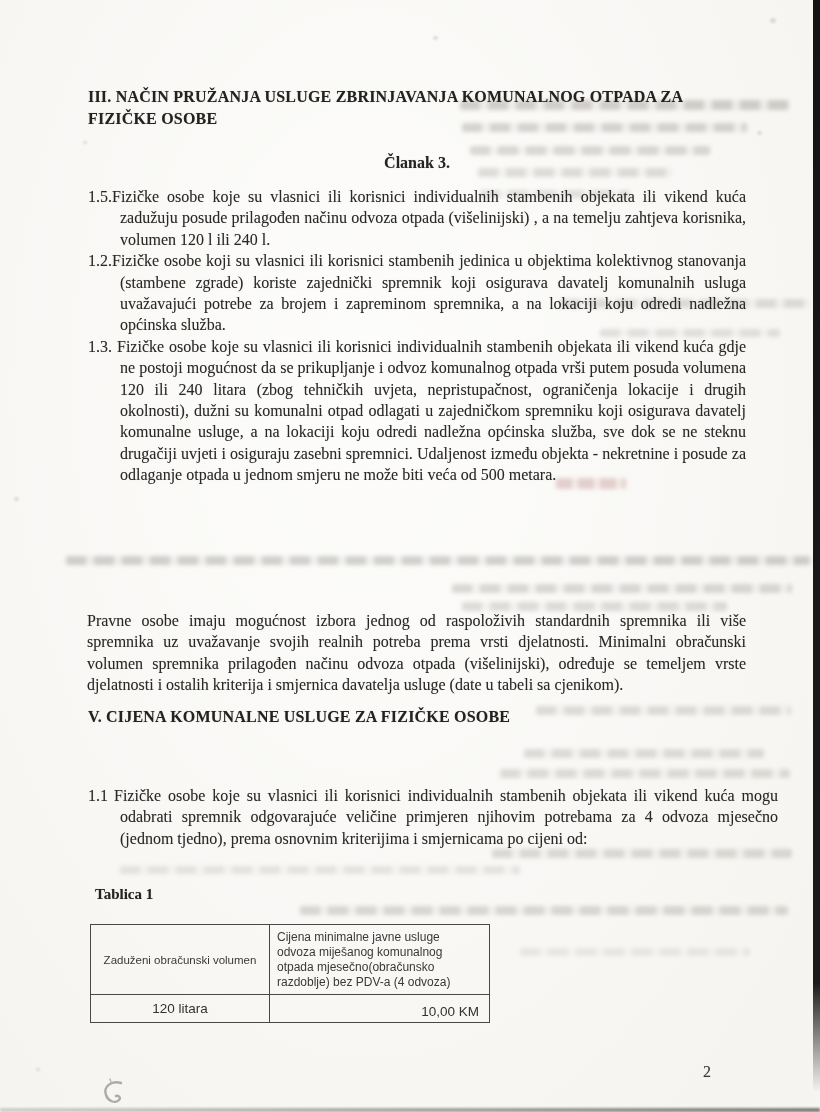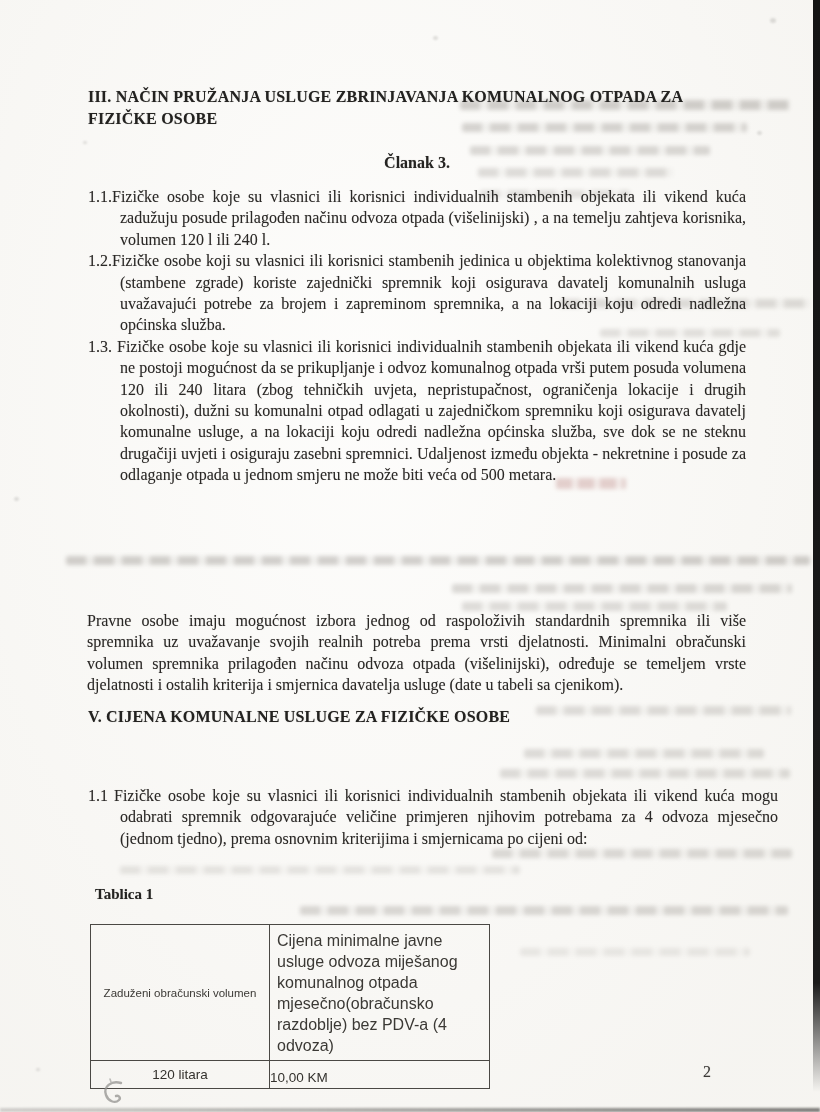--- a/index.html
+++ b/index.html
@@ -54,31 +54,31 @@
   table.price-table th, table.price-table td{
     border:1.4px solid #4a4844;
   }
   th.h-vol{
     width:176px;
     font-size:11.5px;font-weight:normal;
     text-align:center;vertical-align:middle;
     color:#3b3935;
   }
   th.h-price{
-    font-size:16px;line-height:21px;font-weight:normal;
+    font-size:12px;line-height:15px;font-weight:normal;
     text-align:left;vertical-align:top;
     padding:5px 8px 4px 7px;
     color:#3b3935;
   }
   td.c-vol{
     font-size:13.5px;text-align:center;vertical-align:middle;
     height:25px;color:#34322e;
   }
   td.c-price{
-    font-size:13.5px;text-align:left;vertical-align:bottom;
+    font-size:13.5px;text-align:right;vertical-align:bottom;
     padding:2px 10px 3px 0;color:#34322e;
   }
   .page-number{
     font-size:16px;color:#3a3836;
     text-shadow:0 0 1px rgba(70,64,58,.3);
   }
   .bleed{
     position:absolute;border-radius:2px;
     filter:blur(2.1px);
     background:repeating-linear-gradient(90deg,
@@ -132,21 +132,21 @@
       <div class="speck" style="left: 36px; top: 1068px; width: 4px; height: 3px; opacity: 0.28;"></div>
     </div>
 
   <div class="content">
 
     <div class="abs heading" style="top:86px;left:88px;width:606px;">III.  NAČIN PRUŽANJA USLUGE ZBRINJAVANJA KOMUNALNOG OTPADA ZA FIZIČKE OSOBE</div>
 
     <div class="abs article-title" style="top:153px;left:88px;width:658px;">Članak 3.</div>
 
     <div class="abs" style="top:186px;left:88px;width:658px;">
-      <div class="bodytext list-item"><span class="num">1.1.</span><span>Fizičke osobe koje su vlasnici ili korisnici individualnih stambenih objekata ili vikend kuća zadužuju  posude prilagođen načinu odvoza otpada (višelinijski) , a na temelju zahtjeva korisnika,  volumen 120 l ili 240 l.</span></div>
+      <div class="bodytext list-item"><span class="num">1.5.</span><span>Fizičke osobe koje su vlasnici ili korisnici individualnih stambenih objekata ili vikend kuća zadužuju  posude prilagođen načinu odvoza otpada (višelinijski) , a na temelju zahtjeva korisnika,  volumen 120 l ili 240 l.</span></div>
       <div class="bodytext list-item"><span class="num">1.2.</span><span>Fizičke osobe koji su vlasnici ili korisnici stambenih jedinica u objektima kolektivnog stanovanja (stambene zgrade) koriste zajednički spremnik koji osigurava davatelj komunalnih usluga uvažavajući potrebe za brojem i zapreminom spremnika, a na lokaciji koju odredi nadležna općinska služba.</span></div>
       <div class="bodytext list-item"><span class="num">1.3.</span><span style="margin-left:5px;">Fizičke osobe koje su vlasnici ili korisnici individualnih stambenih objekata ili vikend kuća  gdje ne postoji mogućnost da se prikupljanje i odvoz komunalnog otpada vrši putem posuda  volumena 120 ili 240 litara (zbog tehničkih uvjeta, nepristupačnost, ograničenja lokacije i drugih okolnosti), dužni su komunalni otpad odlagati  u zajedničkom spremniku koji osigurava davatelj komunalne usluge, a na lokaciji koju odredi nadležna općinska služba, sve dok se ne steknu drugačiji uvjeti i osiguraju zasebni spremnici. Udaljenost između objekta - nekretnine i posude za odlaganje otpada u jednom smjeru ne može biti veća od 500 metara.</span></div>
     </div>
 
 
 
     <div class="abs bodytext" style="top:610px;left:87px;width:659px;">Pravne osobe imaju mogućnost izbora jednog od raspoloživih standardnih spremnika ili više spremnika uz uvažavanje svojih realnih potreba prema vrsti djelatnosti. Minimalni obračunski volumen spremnika  prilagođen načinu odvoza otpada  (višelinijski), određuje se temeljem vrste djelatnosti i ostalih kriterija i smjernica davatelja usluge (date u tabeli sa cjenikom).</div>
 
     <div class="abs heading" style="top:706px;left:88px;width:658px;">V. CIJENA KOMUNALNE USLUGE ZA FIZIČKE OSOBE</div>
 

